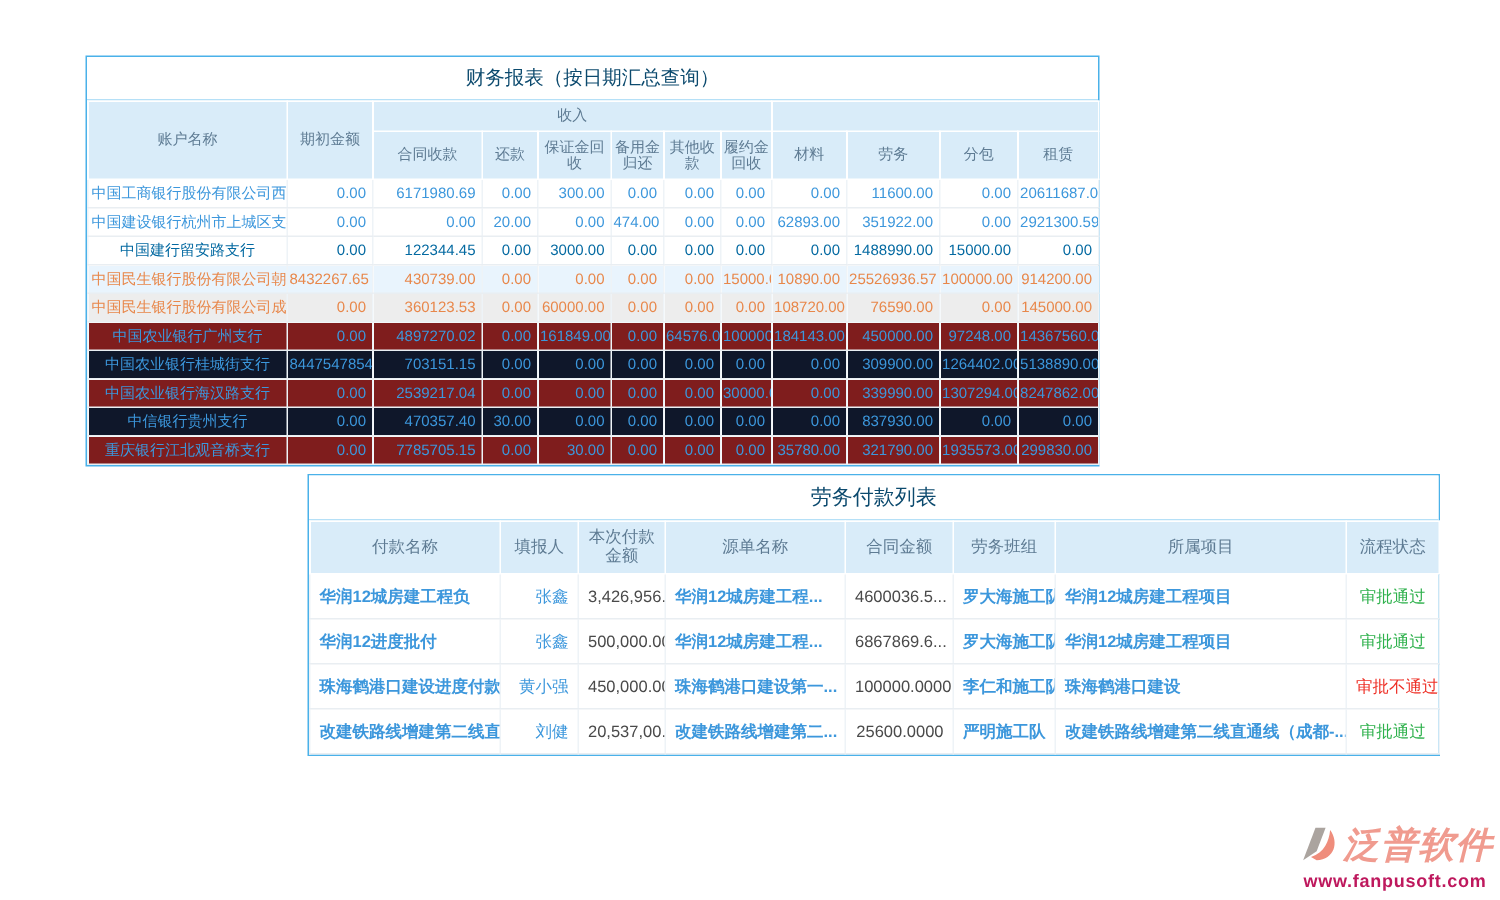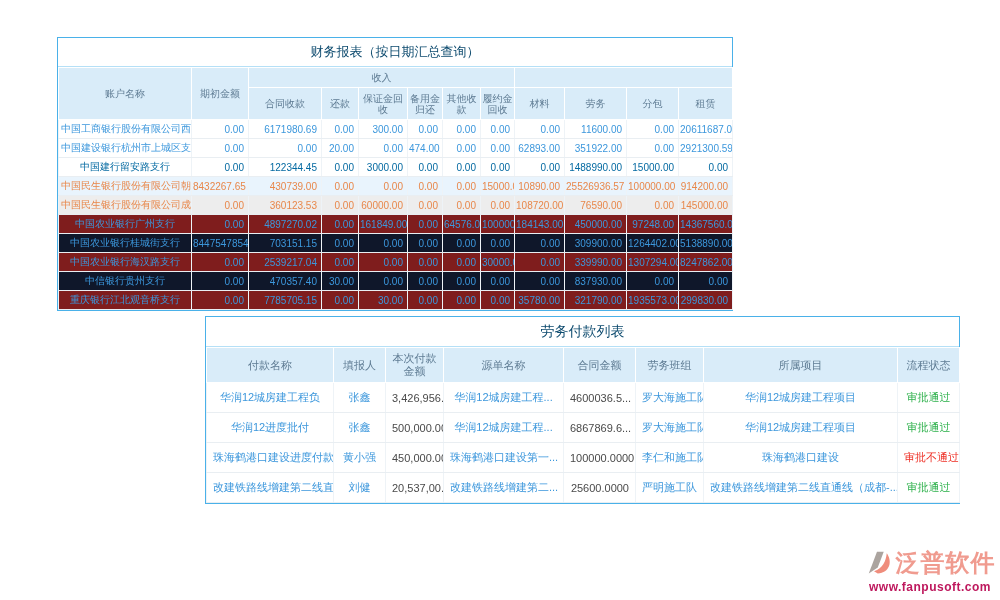--- a/index.html
+++ b/index.html
@@ -33,28 +33,28 @@
   #finance td{height:18px;font-size:10px;}
   #finance td.name{text-align:left;padding:0 2px;}
   #finance td.name .ctr{display:inline-block;min-width:100%;text-align:center;}
   #finance td.num{text-align:right;padding:0 4px 0 1px;}
 
   
   #labor{left:187px;top:316px;width:753px;margin-left:18px;}
   #labor .p-title{height:29px;line-height:29px;font-size:14px;}
   #labor th{font-size:11px;line-height:13px;height:34px;padding:0 2px;}
   #labor td{height:29px;font-size:11px;padding:0 6px;}
-  #labor td.c-left{text-align:center;color:#3c97dc;}
-  #labor td.c-center{text-align:center;color:#3c97dc;}
+  #labor td.c-left{text-align:left;color:#3c97dc;font-weight:bold;}
+  #labor td.c-center{text-align:right;color:#3c97dc;}
   #labor td.c-num{text-align:right;color:#4a4a4a;}
   #labor td.c-status{text-align:center;}
 
   
   .footer-logo{position:absolute;left:864px;top:547px;width:132px;}
-  .logo-row{display:flex;align-items:center;justify-content:center;gap:1px;}
+  .logo-row{display:flex;align-items:center;justify-content:center;gap:1px;font-style:italic;}
   .brand-text{font-size:24px;font-weight:bold;color:#f09b8f;letter-spacing:1px;white-space:nowrap;}
   .brand-url{font-size:12px;font-weight:bold;color:#be185d;text-align:center;margin-top:1px;letter-spacing:0.5px;white-space:nowrap;}
 </style>
 </head>
 <body>
 
 <div class="panel" id="finance">
   <div class="p-title">财务报表（按日期汇总查询）</div>
   <table>
     <colgroup>

